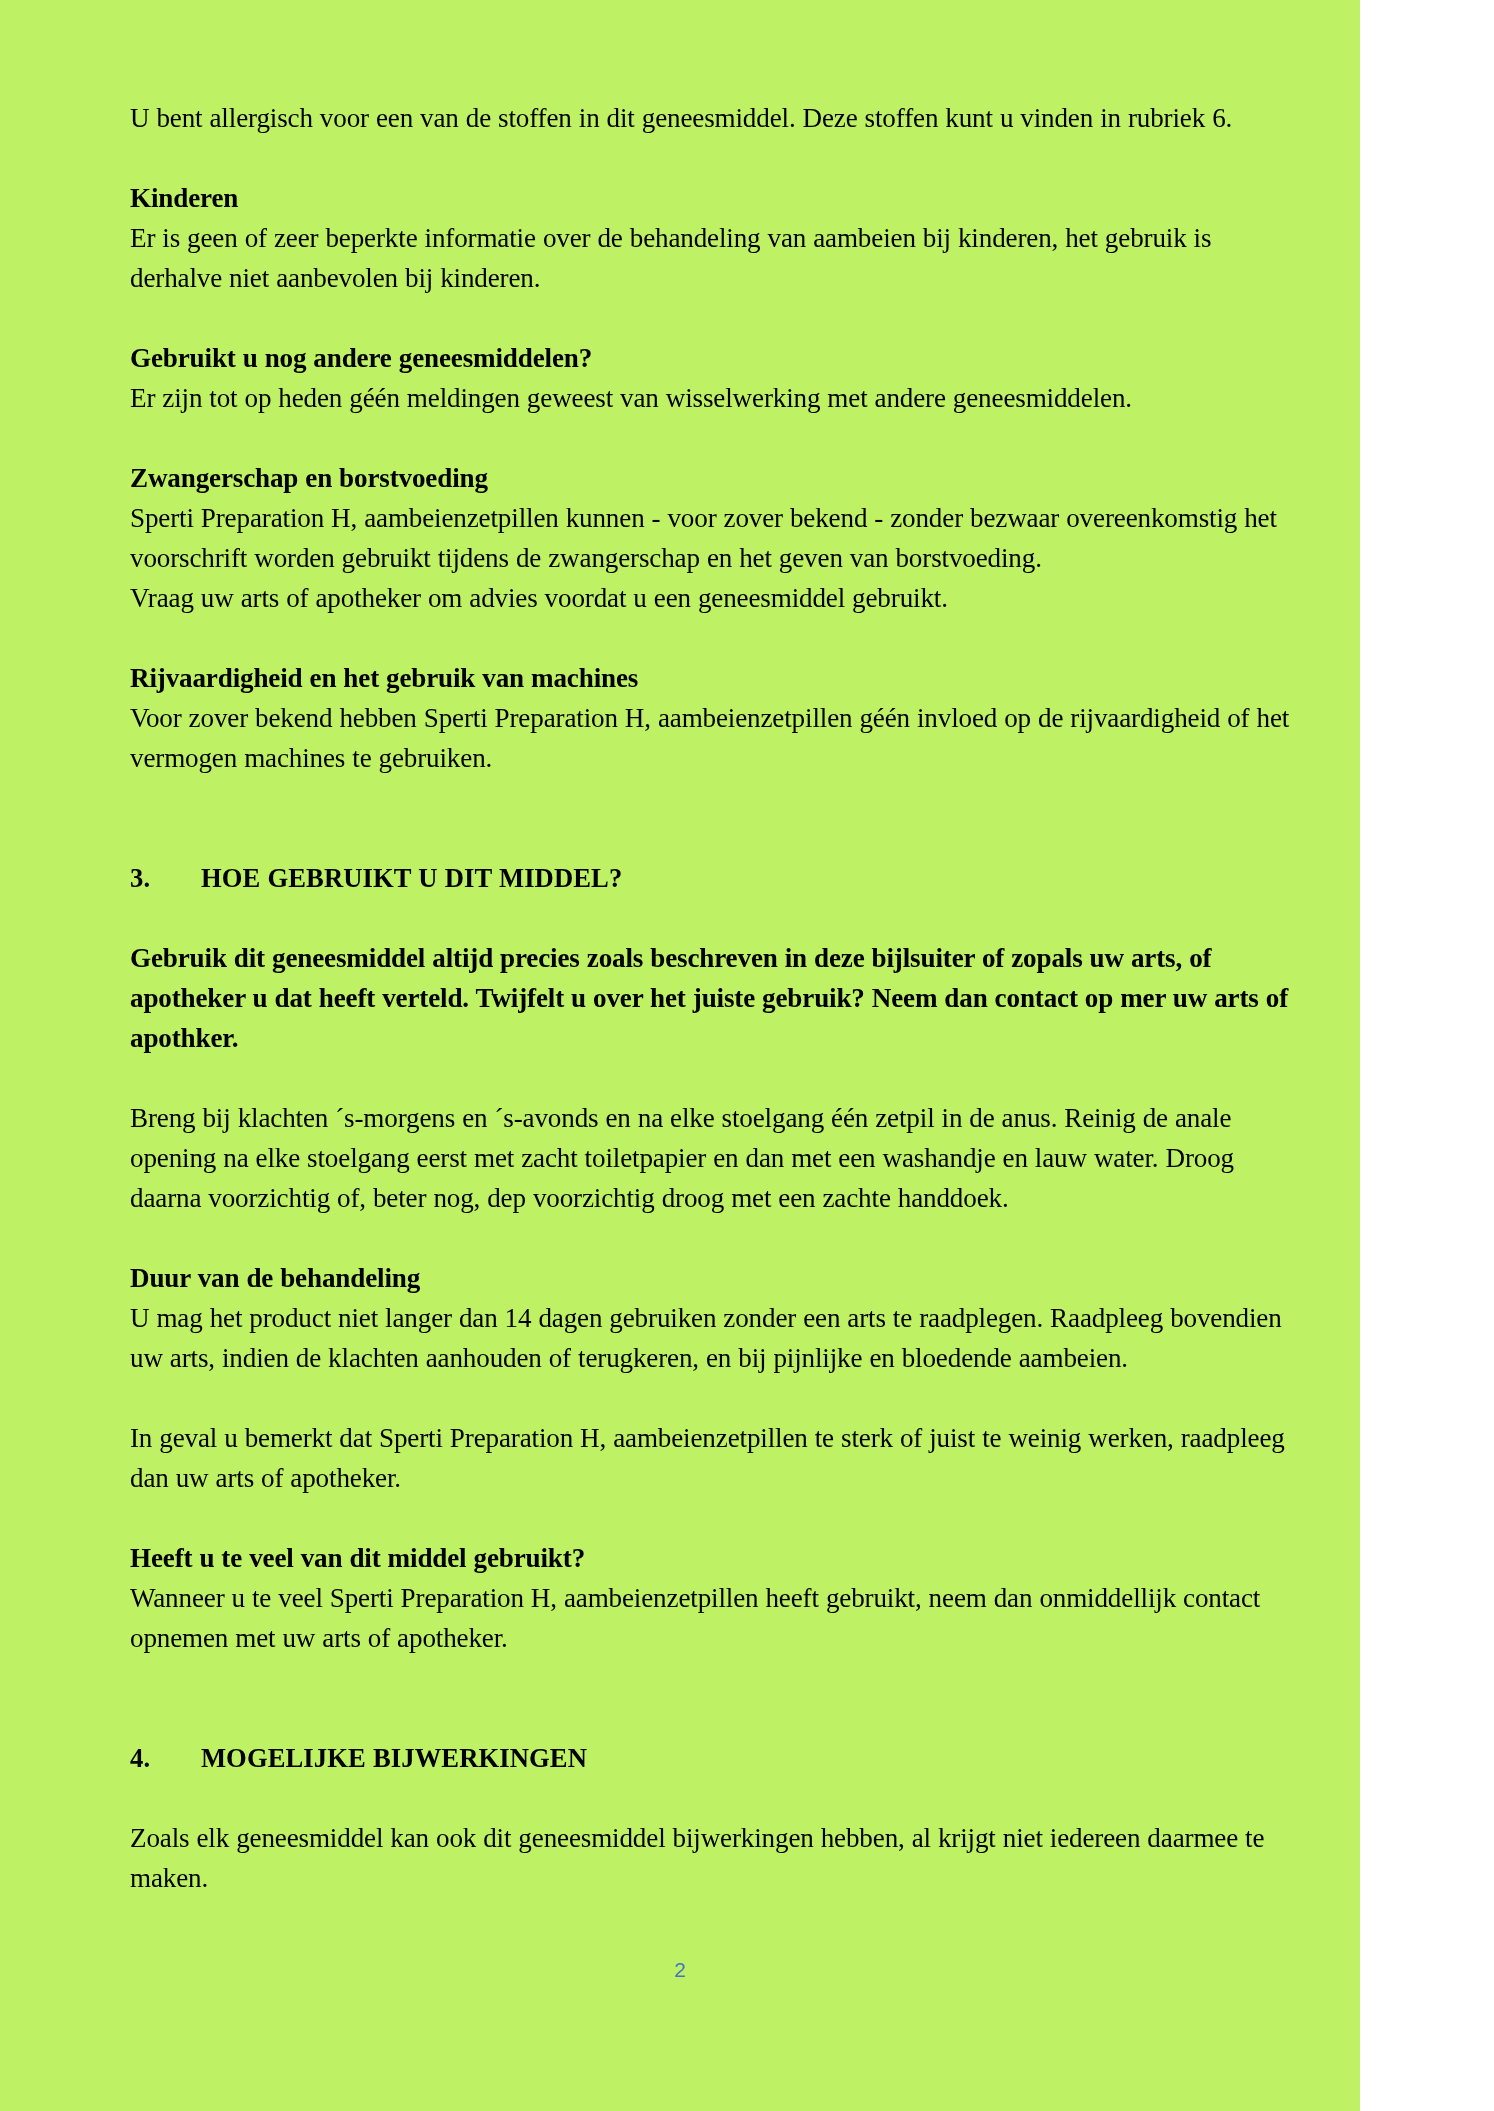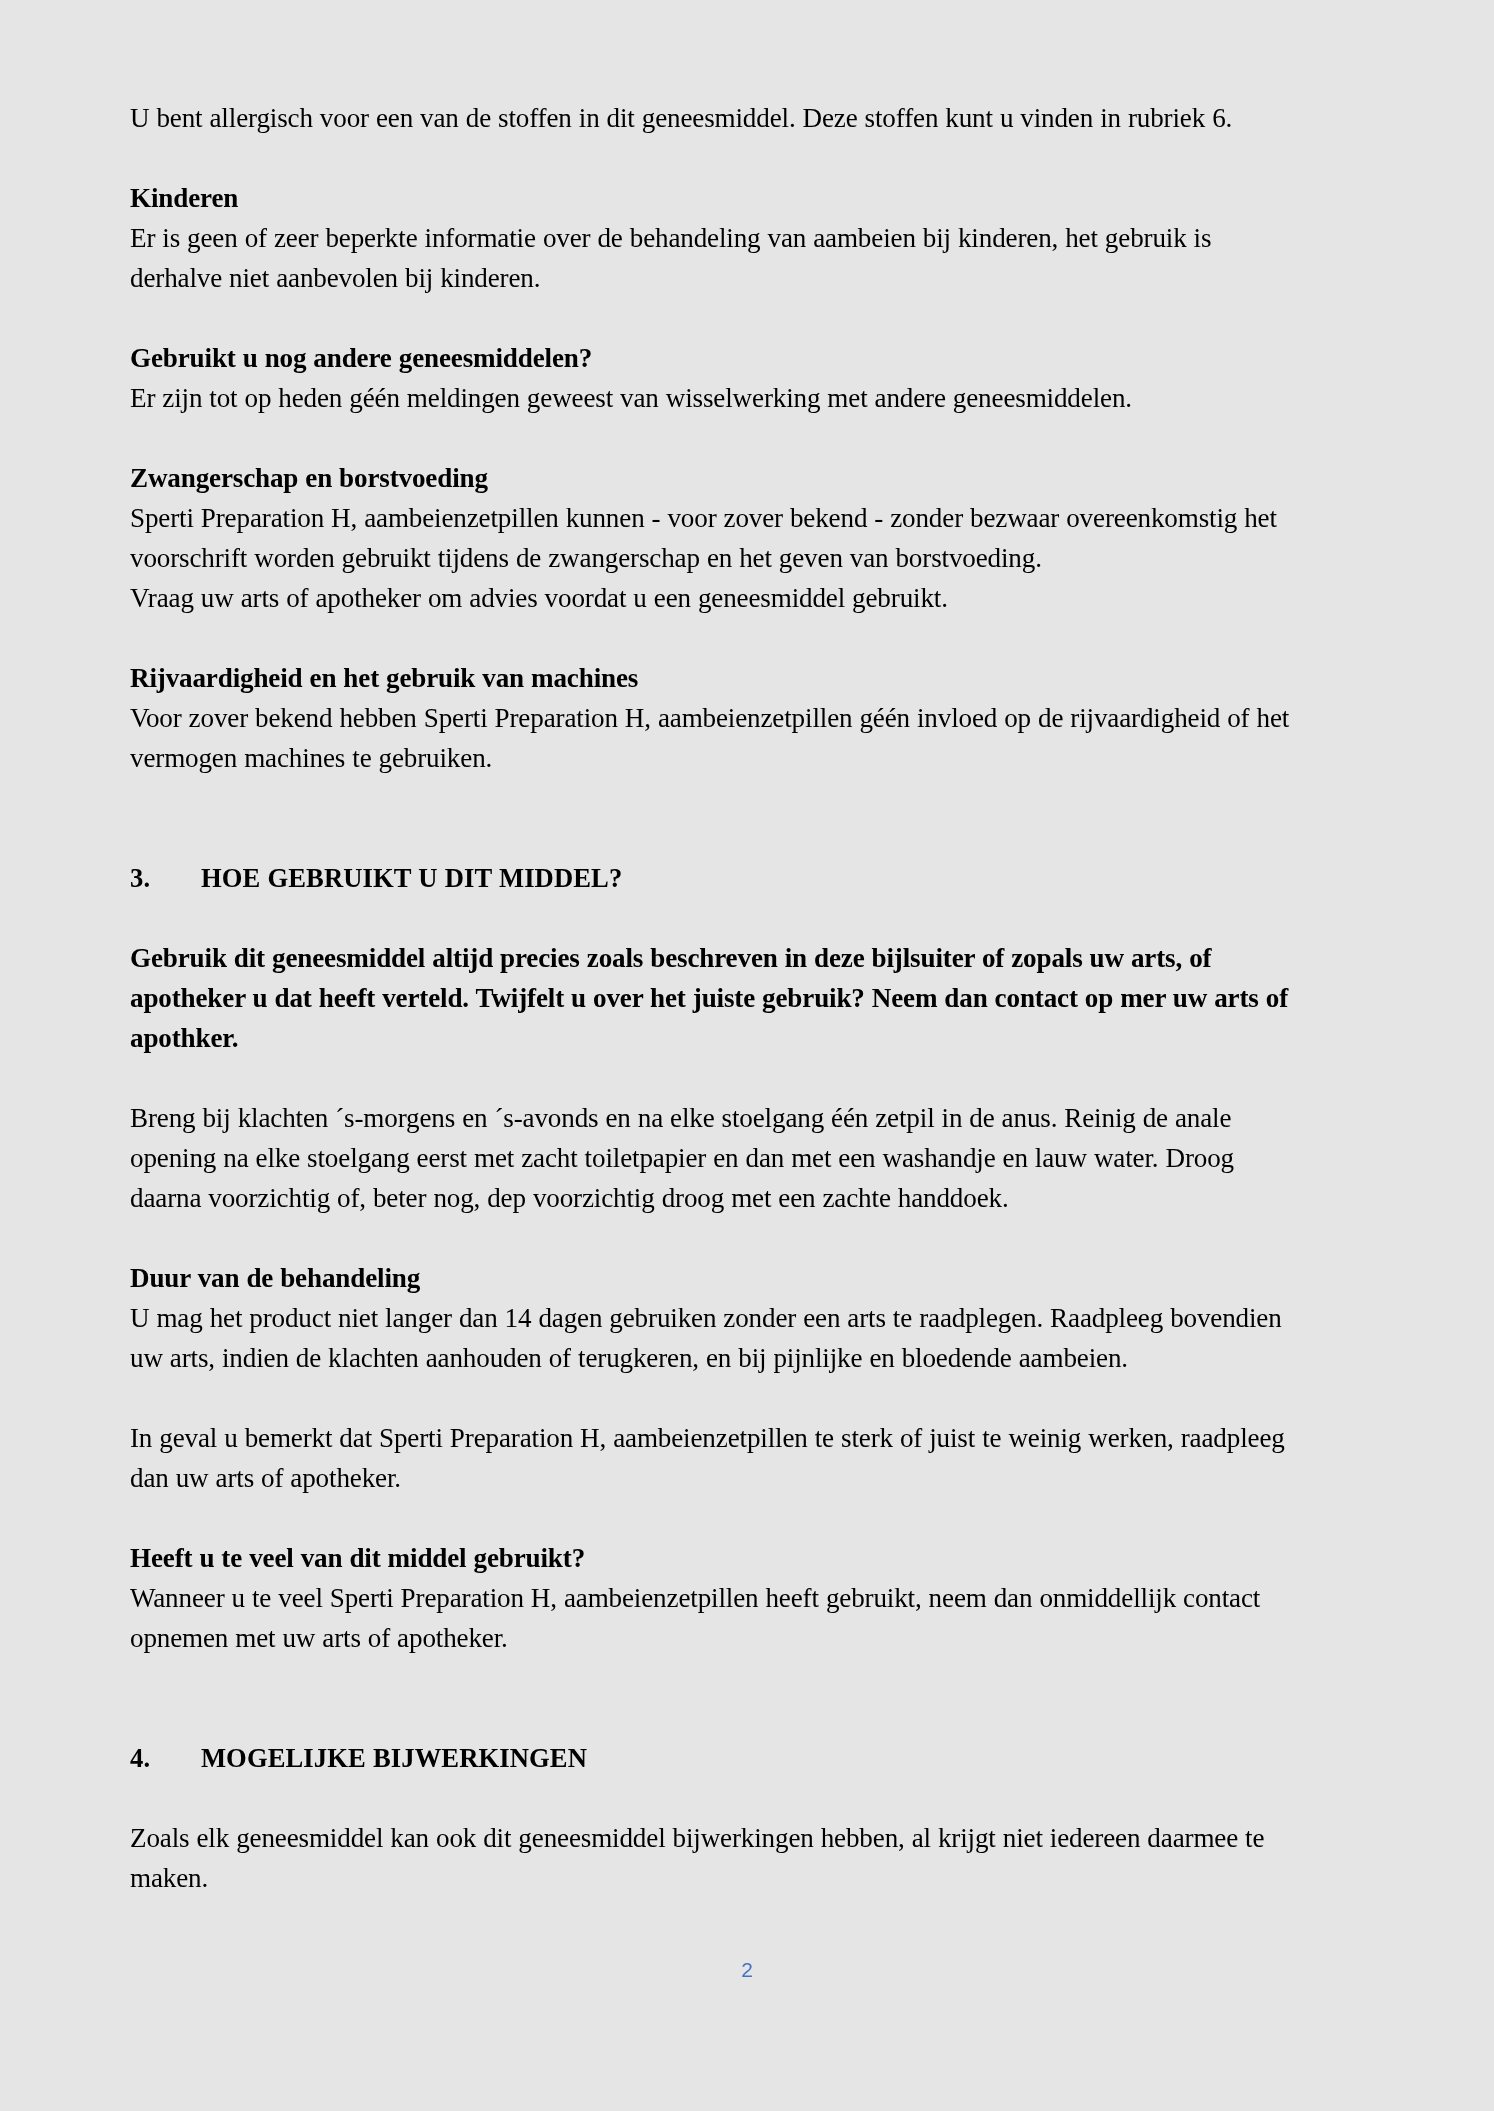--- a/index.html
+++ b/index.html
@@ -6,23 +6,23 @@
     margin: 0;
     padding: 0;
     background: #ffffff;
   }
   body {
     font-family: "Liberation Serif", "DejaVu Serif", serif;
     color: #000000;
   }
   .page {
     position: relative;
-    width: 1494px;
+    width: 1360px;
     height: 2111px;
-    background: #e5e5e5;
+    background: #bef264;
     overflow: hidden;
   }
   .content {
     position: absolute;
     left: 130px;
     top: 98px;
     width: 1185px;
   }
   
   p.body-para,

